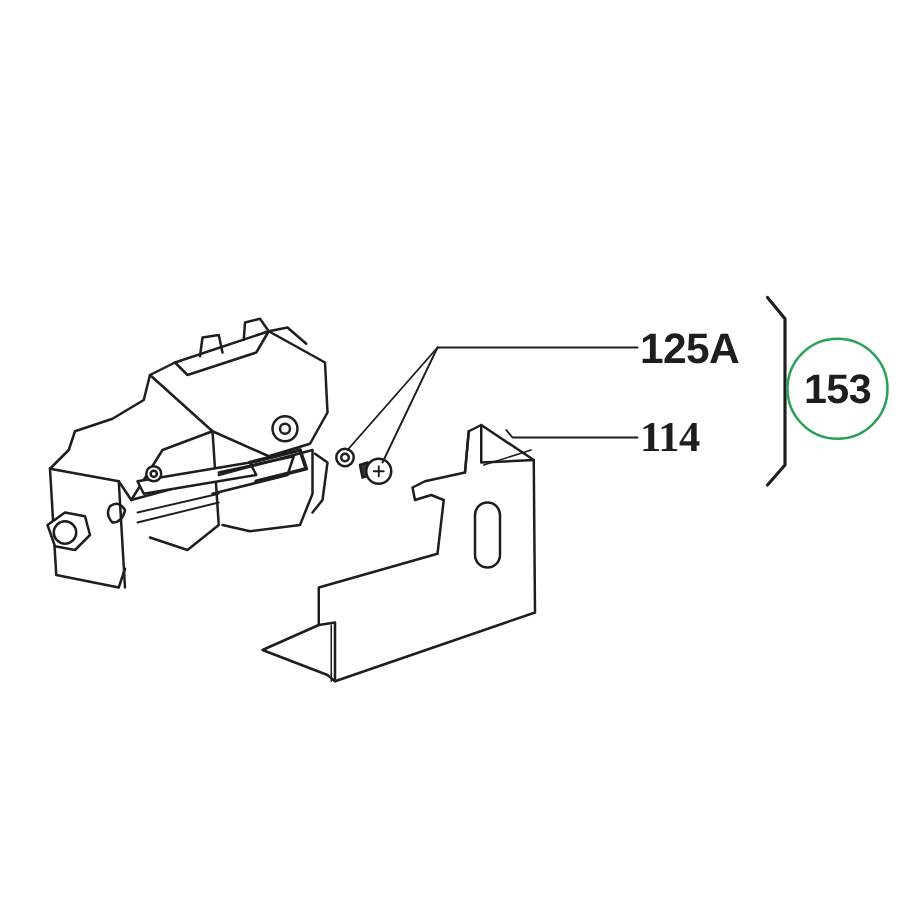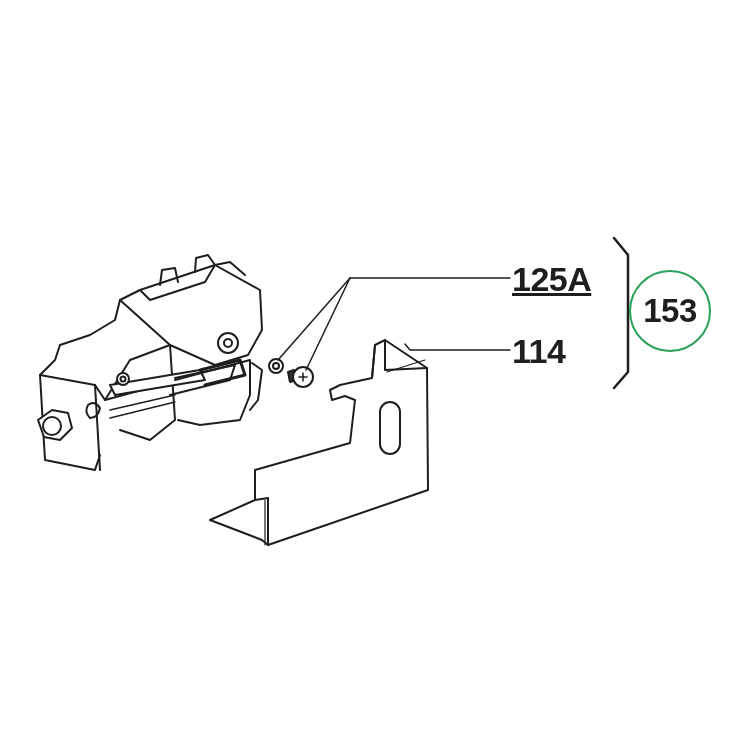--- a/index.html
+++ b/index.html
@@ -67,17 +67,17 @@
       <path d="M510 278 L350 278"></path>
       <path d="M350 278 L278 360"></path>
       <path d="M350 278 L306 370"></path>
       <path d="M510 350 L410 350 L405 344"></path>
     </g>
 
     <path d="M614 238 L628 255 L628 372 L614 388" stroke-width="2.5"></path>
   </g>
 </svg>
 
-<div class="part-label" style="left:512px; top:262px;text-decoration:underline;">125A</div>
-<div class="part-label" style="left:512px; top:334px;">114</div>
+<div class="part-label" style="left:512px; top:262px;">125A</div>
+<div class="part-label" style="left:512px; top:334px;font-family:Liberation Serif, serif;">114</div>
 <div class="group-circle">
   <span>153</span>
 </div>
 
 </body></html>

